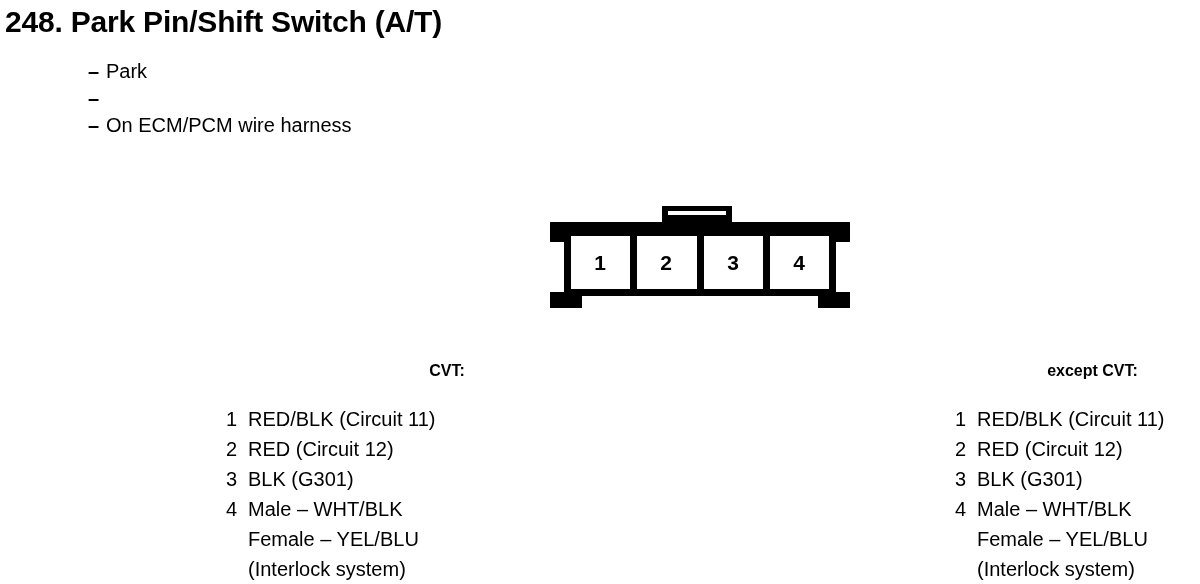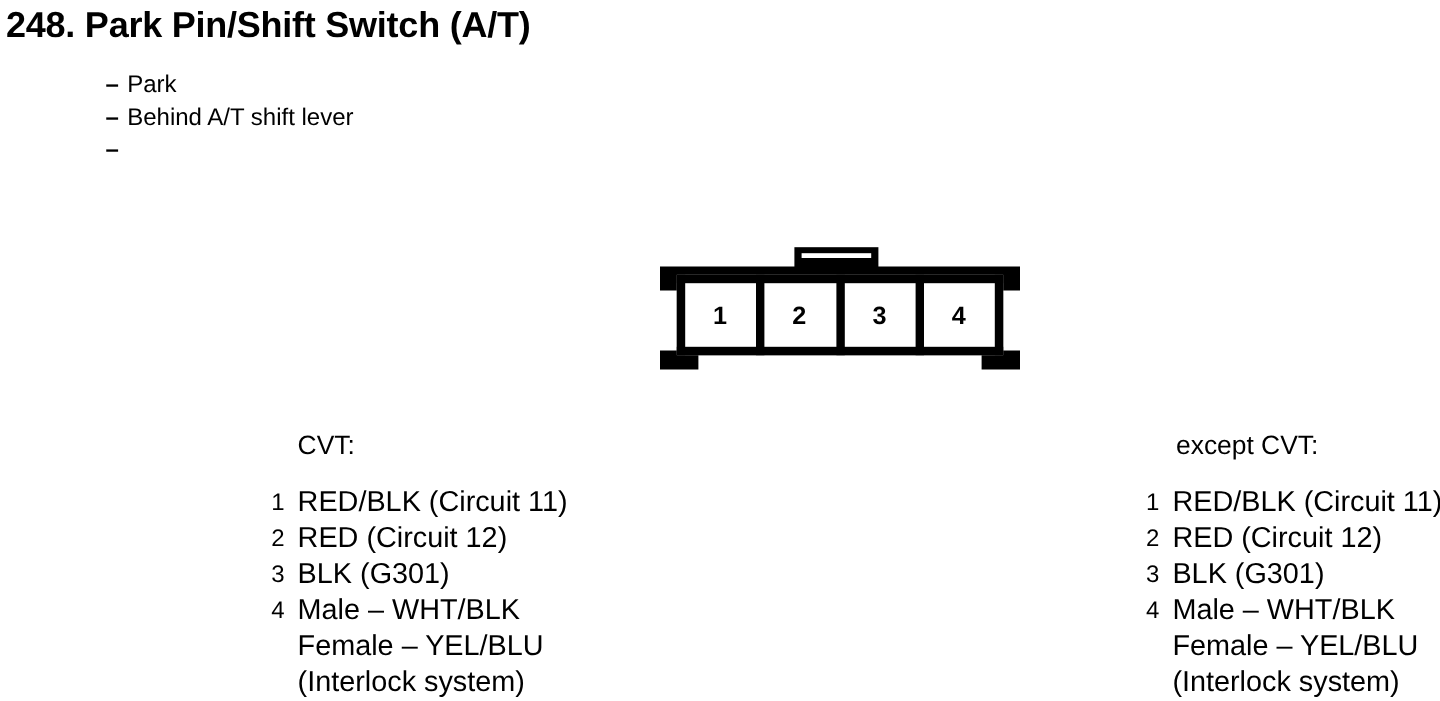--- a/index.html
+++ b/index.html
@@ -74,25 +74,26 @@
 
   
   .pinlist {
     position: absolute;
     top: 358px;
   }
   .pinlist-left  { left: 226px; width: 420px; }
   .pinlist-right { left: 955px; width: 250px; }
 
   .pinlist-heading {
-    font-size: 22px;
-    font-weight: normal;
+    font-size: 16px;
+    font-weight: bold;
     line-height: 26px;
     margin-bottom: 20px;
     white-space: nowrap;
+    text-align: center;
   }
   .pinlist-left .pinlist-heading  { padding-left: 22px; }
   .pinlist-right .pinlist-heading { padding-left: 25px; }
 
   .pin-row {
     display: flex;
     align-items: flex-start;
     font-size: 20px;
     line-height: 30px;
     white-space: nowrap;
@@ -100,41 +101,41 @@
   .pin-num {
     flex: 0 0 22px;
     width: 22px;
     font-size: 20px;
   }
   .pin-desc {
     display: flex;
     flex-direction: column;
   }
   .pin-desc-line {
-    font-size: 24px;
+    font-size: 20px;
     line-height: 30px;
     white-space: nowrap;
   }
 </style>
 </head>
 <body>
 
 <div class="page-title">248. Park Pin/Shift Switch (A/T)</div>
 
 <div class="notes">
   <div class="note-row">
     <span class="note-dash">–</span>
     <span class="note-text">Park</span>
   </div>
   <div class="note-row">
     <span class="note-dash">–</span>
-    <span class="note-text">Behind A/T shift lever</span>
   </div>
   <div class="note-row">
     <span class="note-dash">–</span>
+    <span class="note-text">On ECM/PCM wire harness</span>
   </div>
 </div>
 
 <div class="connector-figure">
   <svg width="320" height="120" viewBox="0 0 320 120" xmlns="http://www.w3.org/2000/svg">
 
     <g>
       <rect x="122" y="10" width="70" height="17" fill="#000000"></rect>
       <rect x="128" y="15" width="58" height="4" fill="#ffffff"></rect>
     </g>

